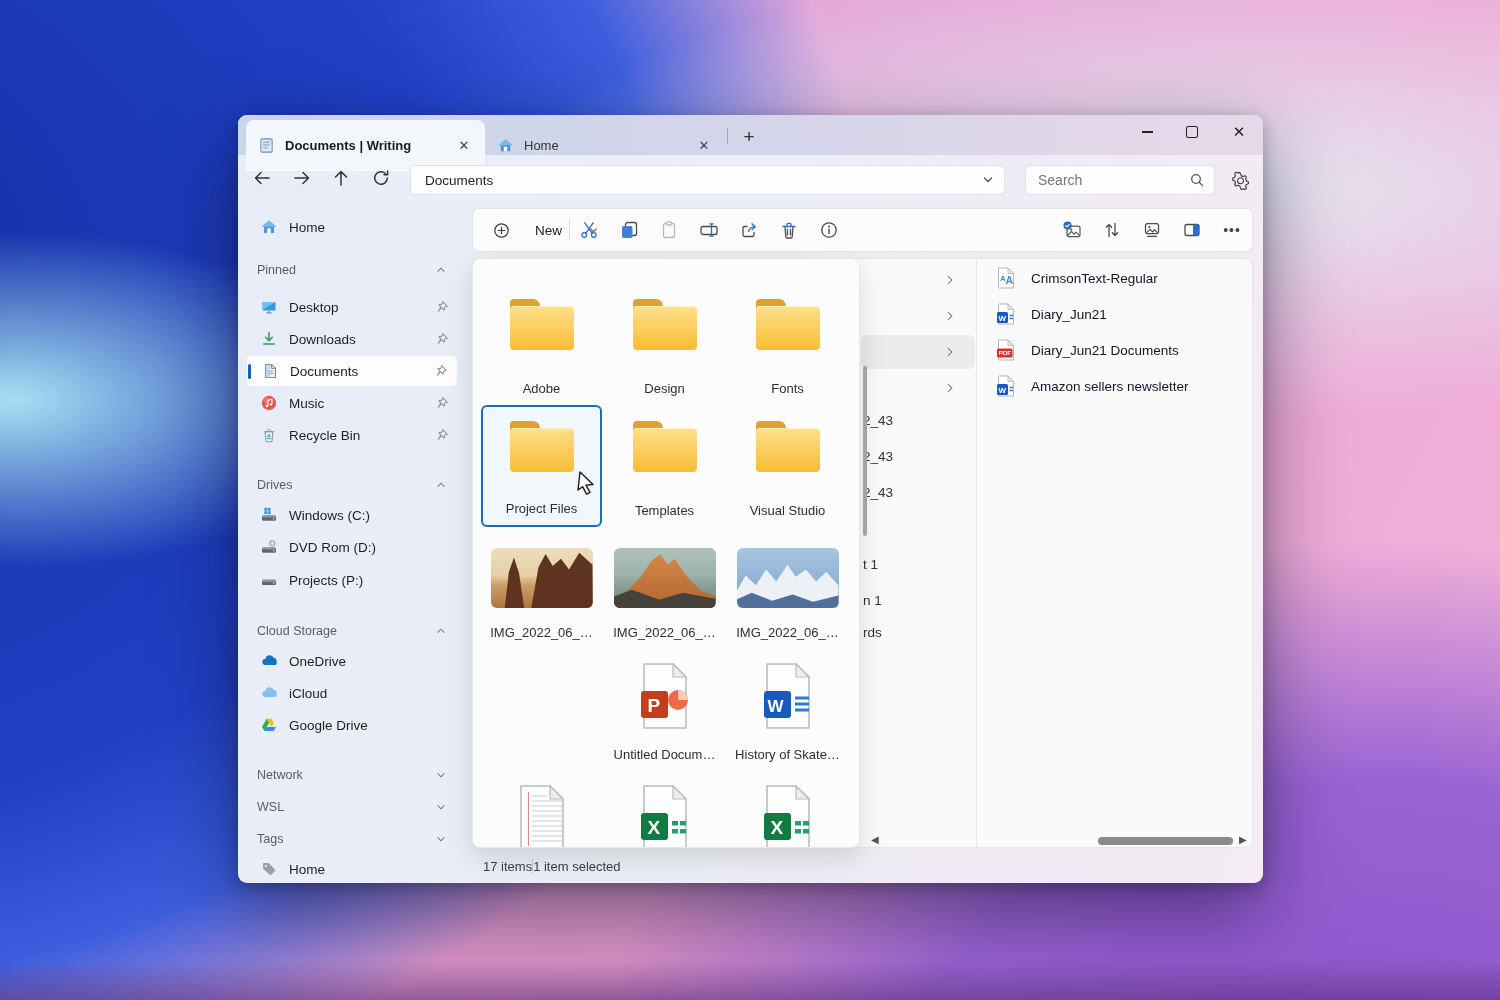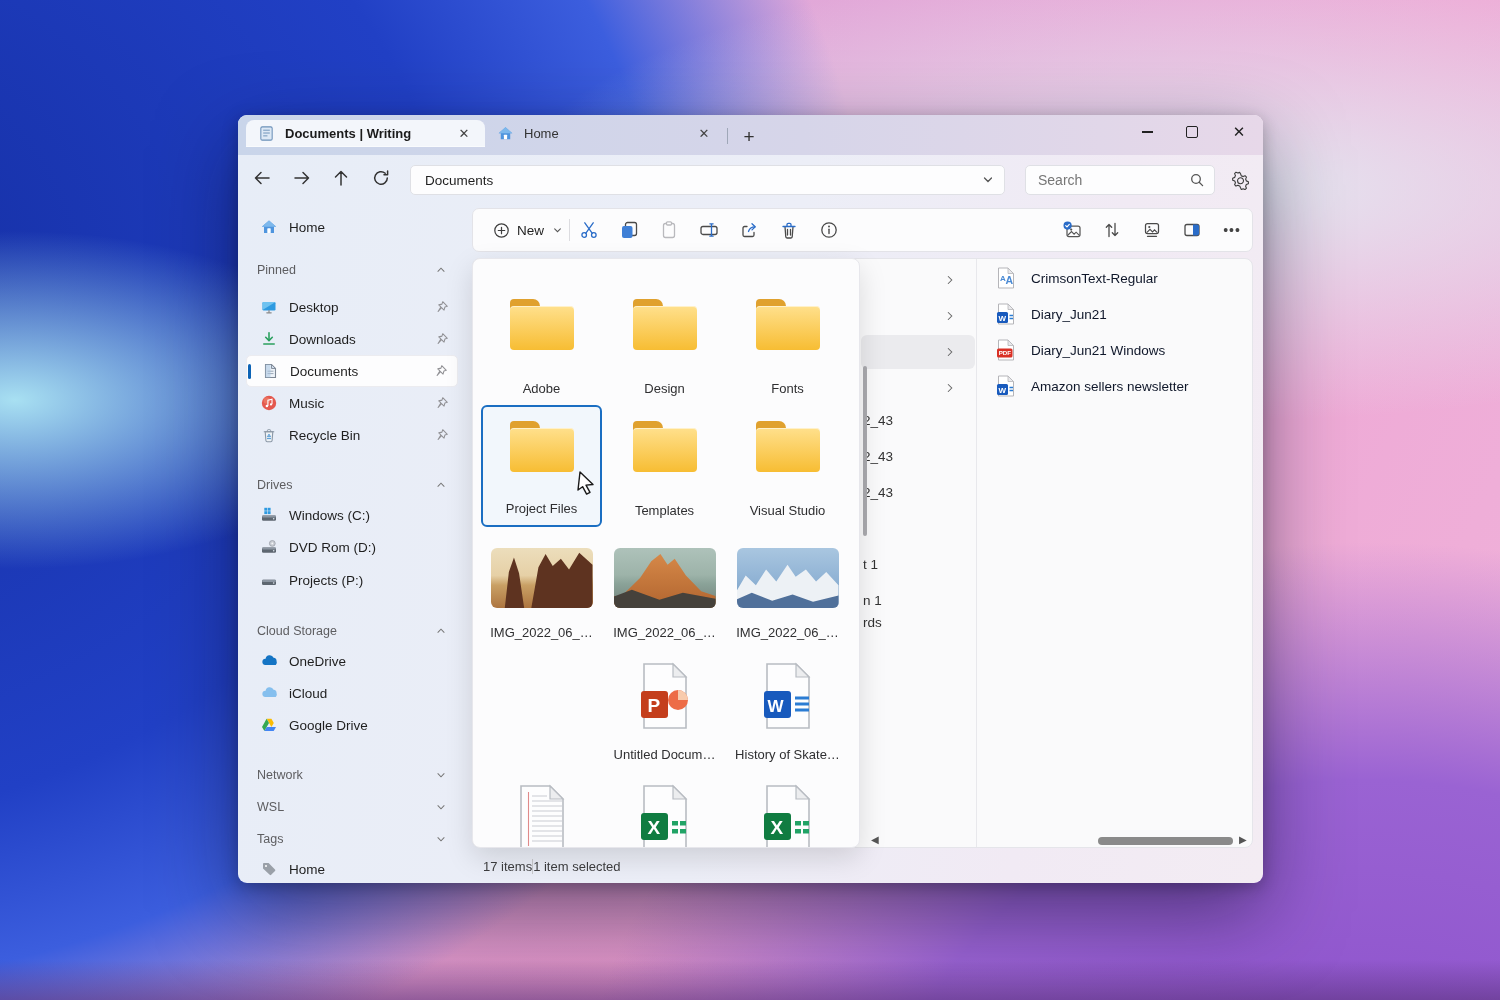--- a/index.html
+++ b/index.html
@@ -16,21 +16,21 @@
       linear-gradient(115deg, #cfaade 0%, #e3a8d8 45%, #eeaad6 75%, #f0b2da 100%);
   }
   .abs{position:absolute;}
   
   .window{position:absolute;left:238px;top:115px;width:1025px;height:768px;border-radius:9px;
     background:linear-gradient(100deg,#e7edf7 0%,#eceef7 50%,#f1eaf4 78%,#f3ecf3 100%);
     box-shadow:0 30px 80px rgba(10,10,40,.5),0 4px 16px rgba(0,0,0,.25);overflow:hidden;}
   
   .tabbar{position:absolute;left:0;top:0;width:100%;height:40px;
     background:linear-gradient(90deg,#c9d5ea 0%,#d6d5e9 55%,#e7d8e9 100%);}
-  .tab{position:absolute;top:5px;height:27px;display:flex;align-items:center;}
+  .tab{position:absolute;top:5px;height:51px;display:flex;align-items:center;}
   .tab.active{left:8px;width:239px;background:#f3f6fb;border-radius:8px 8px 0 0;box-shadow:0 -1px 0 rgba(255,255,255,.5) inset;}
   .tab.inactive{left:247px;width:240px;}
   .tab .ticolabel{font-size:13px;color:#1b1b1b;font-weight:700;margin-left:10px;white-space:nowrap;}
   .tab.inactive .ticolabel{font-weight:400;color:#333;}
   .tab-close{margin-left:auto;margin-right:10px;width:22px;height:22px;display:flex;align-items:center;justify-content:center;border-radius:4px;color:#444;font-size:13px;}
   .tab-icon{margin-left:12px;width:17px;height:17px;flex:0 0 auto;}
   .newtab{position:absolute;left:497px;top:9px;width:28px;height:26px;display:flex;align-items:center;justify-content:center;font-size:19px;color:#333;border-radius:4px;}
   .tabdiv{position:absolute;left:489px;top:13px;width:1px;height:16px;background:#9fa7b8;}
   .wctl{position:absolute;top:0;height:34px;width:44px;display:flex;align-items:center;justify-content:center;color:#222;}
   .wctl.min{left:887px;}  .wctl.max{left:932px;} .wctl.cls{left:979px;font-size:15px;}
@@ -41,21 +41,21 @@
   .navbtn{position:absolute;top:7px;width:32px;height:32px;display:flex;align-items:center;justify-content:center;border-radius:5px;}
   .addrbar{position:absolute;left:172px;top:10px;width:595px;height:30px;background:#fdfdfe;border:1px solid #dfe0e5;border-radius:5px;display:flex;align-items:center;box-sizing:border-box;}
   .addrtext{font-size:13.5px;color:#1f1f1f;margin-left:14px;}
   .addrchev{margin-left:auto;margin-right:8px;}
   .searchbox{position:absolute;left:787px;top:10px;width:190px;height:30px;background:#fdfdfe;border:1px solid #dfe0e5;border-radius:5px;display:flex;align-items:center;box-sizing:border-box;}
   .searchtext{font-size:14px;color:#767676;margin-left:12px;}
   .searchicon{margin-left:auto;margin-right:9px;}
   .gearbtn{position:absolute;left:986px;top:9px;width:32px;height:32px;display:flex;align-items:center;justify-content:center;}
   
   .toolbar{position:absolute;left:234px;top:93px;width:781px;height:44px;background:#fcfcfd;border:1px solid #e3e3e8;border-radius:7px;box-sizing:border-box;}
-  .newbtn{position:absolute;left:10px;top:6px;height:30px;display:flex;align-items:center;gap:7px;padding:0 10px;border-radius:5px;}
+  .newbtn{position:absolute;left:10px;top:6px;height:30px;display:flex;align-items:center;gap:25px;padding:0 10px;border-radius:5px;}
   .newbtn .nlabel{font-size:13.5px;color:#1f1f1f;}
   .tb-div{position:absolute;left:96px;top:10px;width:1px;height:22px;background:#dcdce0;}
   .tbtn{position:absolute;top:5px;width:36px;height:32px;display:flex;align-items:center;justify-content:center;border-radius:5px;}
   .dots{font-size:14px;color:#444;letter-spacing:1px;}
   
   .side-row{position:absolute;left:8px;width:212px;height:32px;display:flex;align-items:center;border-radius:5px;}
   .side-row .sicon{width:18px;height:18px;margin-left:14px;flex:0 0 auto;}
   .side-row .slabel{font-size:13.5px;color:#1f1f1f;margin-left:11px;white-space:nowrap;}
   .side-row .pin{margin-left:auto;margin-right:9px;width:15px;height:15px;}
   .side-row.sel{background:#fdfdfe;border:1px solid #ececf0;box-sizing:border-box;}
@@ -481,21 +481,21 @@
             <path d="M6 4l4 4-4 4" fill="none" stroke="#666" stroke-width="1.2" stroke-linecap="round"></path>
           </svg>
       </div>
 
       <div class="midtext" style="top:154px">2_43</div>
       <div class="midtext" style="top:190px">2_43</div>
       <div class="midtext" style="top:226px">2_43</div>
       <div class="midtext" style="top:262px">t</div>
       <div class="midtext" style="top:298px">t 1</div>
       <div class="midtext" style="top:334px">n 1</div>
-      <div class="midtext" style="top:356px">rds</div>
+      <div class="midtext" style="top:366px">rds</div>
       <div class="midscroll"></div>
 
       <div class="vdiv"></div>
 
       <div class="prow" style="top:2px">
         <svg class="picon" viewBox="0 0 20 22">
             <path d="M2.5 1h9.5l5.5 5.5V21h-15z" fill="#fff" stroke="#b5b5b9" stroke-width="1"></path>
             <path d="M12 1v5.5h5.5z" fill="#e9e9ec" stroke="#b5b5b9" stroke-width=".8"></path>
             <text x="4" y="13.5" font-size="8" font-weight="bold" fill="#4a8ad4" font-family="Liberation Sans, sans-serif">A</text>
             <text x="9.5" y="17" font-size="10.5" font-weight="bold" fill="#4a8ad4" font-family="Liberation Sans, sans-serif">A</text>
@@ -512,21 +512,21 @@
           </svg>
         <span class="plabel">Diary_Jun21</span>
       </div>
       <div class="prow" style="top:74px">
         <svg class="picon" viewBox="0 0 20 22">
             <path d="M2.5 1h9.5l5.5 5.5V21h-15z" fill="#fff" stroke="#b5b5b9" stroke-width="1"></path>
             <path d="M12 1v5.5h5.5z" fill="#e9e9ec" stroke="#b5b5b9" stroke-width=".8"></path>
             <rect x="1" y="9.5" width="15.5" height="9" rx="1.5" fill="#d93025"></rect>
             <text x="2.7" y="16.3" font-size="6.2" font-weight="bold" fill="#fff" font-family="Liberation Sans, sans-serif">PDF</text>
           </svg>
-        <span class="plabel">Diary_Jun21 Windows</span>
+        <span class="plabel">Diary_Jun21 Documents</span>
       </div>
       <div class="prow" style="top:110px">
         <svg class="picon" viewBox="0 0 20 22">
             <path d="M2.5 1h9.5l5.5 5.5V21h-15z" fill="#fff" stroke="#b5b5b9" stroke-width="1"></path>
             <path d="M12 1v5.5h5.5z" fill="#e9e9ec" stroke="#b5b5b9" stroke-width=".8"></path>
             <rect x="1" y="9" width="11" height="11" rx="1.5" fill="#185abd"></rect>
             <text x="2.6" y="17.6" font-size="8" font-weight="bold" fill="#fff" font-family="Liberation Sans, sans-serif">W</text>
             <path d="M13.5 12.5h3.5M13.5 15.5h3.5" stroke="#2b7cd3" stroke-width="1.6"></path>
           </svg>
         <span class="plabel">Amazon sellers newsletter</span>

